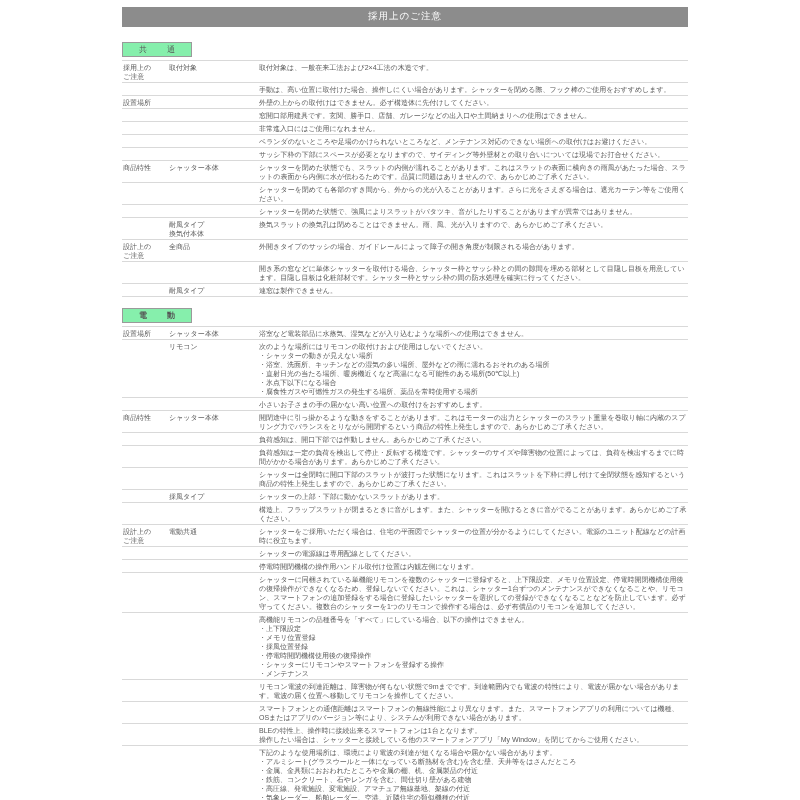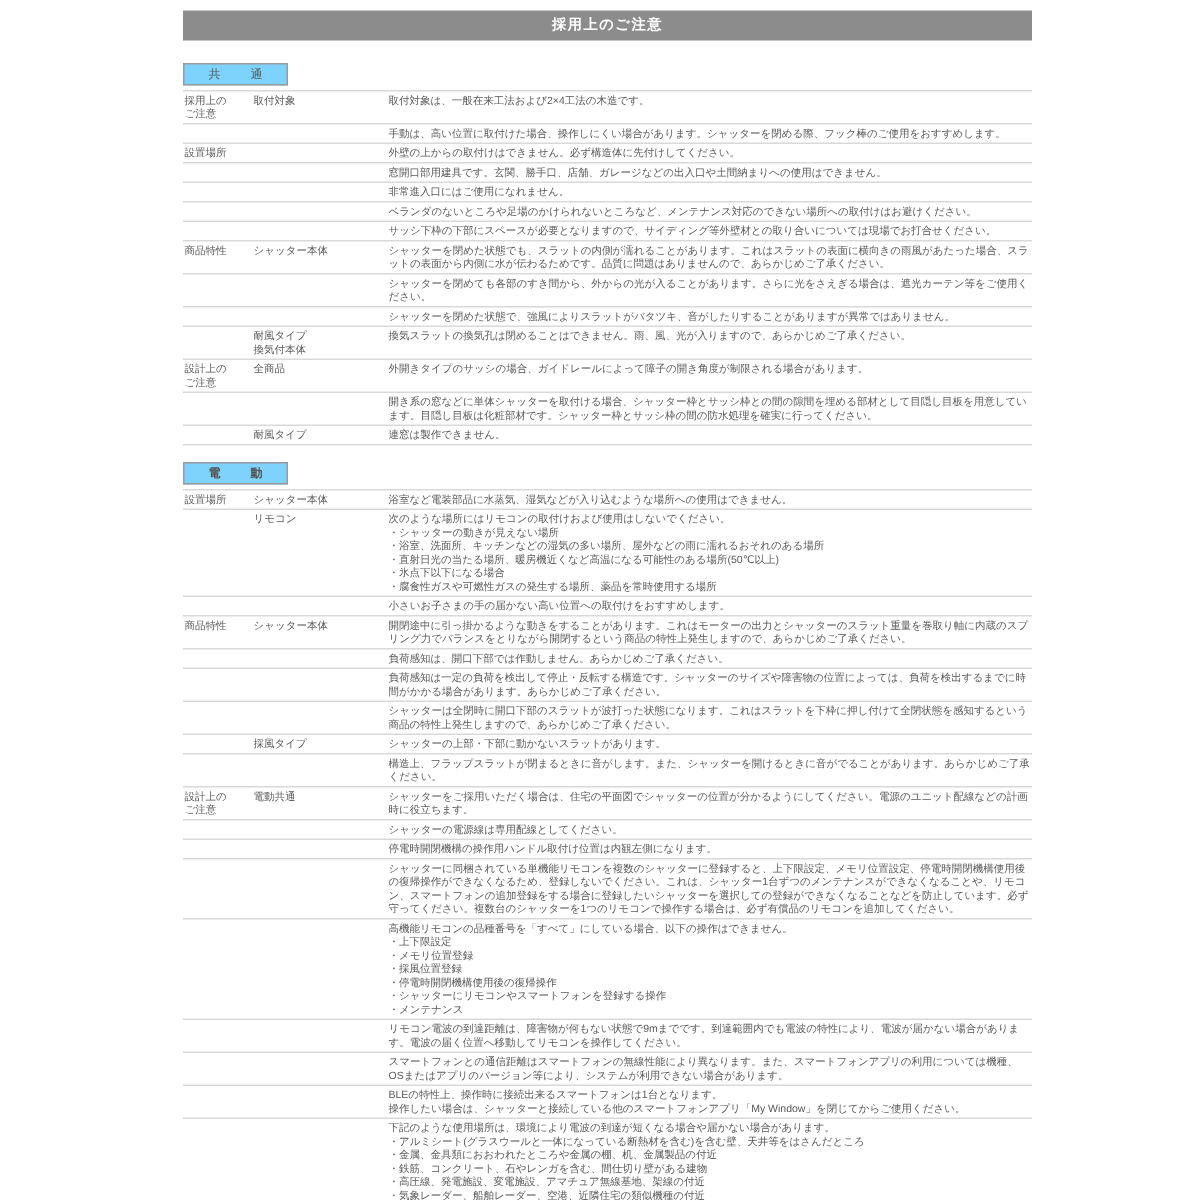--- a/index.html
+++ b/index.html
@@ -5,25 +5,25 @@
   html,body{margin:0;padding:0;background:#ffffff;}
   body{
     width:800px;height:800px;overflow:hidden;
     font-family:"Liberation Sans","DejaVu Sans",sans-serif;
     color:#595959;
     -webkit-font-smoothing:antialiased;
   }
   .page{width:566px;margin-left:122px;padding-top:7px;}
   .titlebar{
     background:#8c8c8c;color:#ffffff;
-    font-size:9.5px;font-weight:bold;text-align:center;
+    font-size:9.5px;font-weight:normal;text-align:center;
     padding:3px 0 4px 0;letter-spacing:1px;
   }
   .sec-box{
-    display:inline-block;border:1px solid #9a9a9a;background:#7dd3fc;
+    display:inline-block;border:1px solid #9a9a9a;background:#86efac;
     font-size:8px;color:#555555;letter-spacing:6px;
     padding:2px 10px 2px 16px;line-height:9px;
   }
   .sec-box.first{margin:15px 0 3px 0;}
   .sec-box.second{margin:11px 0 3px 0;font-weight:bold;}
   .table{border-top:1px solid #d9d9d9;}
   .row{display:flex;align-items:stretch;border-bottom:1px solid #d9d9d9;padding:1.5px 0 1.5px 0;}
   .table.last-table .row:last-child{border-bottom:1px solid #b3c1dd;}
   .cell{font-size:7px;line-height:9px;white-space:pre-line;overflow:visible;}
   .c1{width:46px;flex:none;padding-left:1px;}

